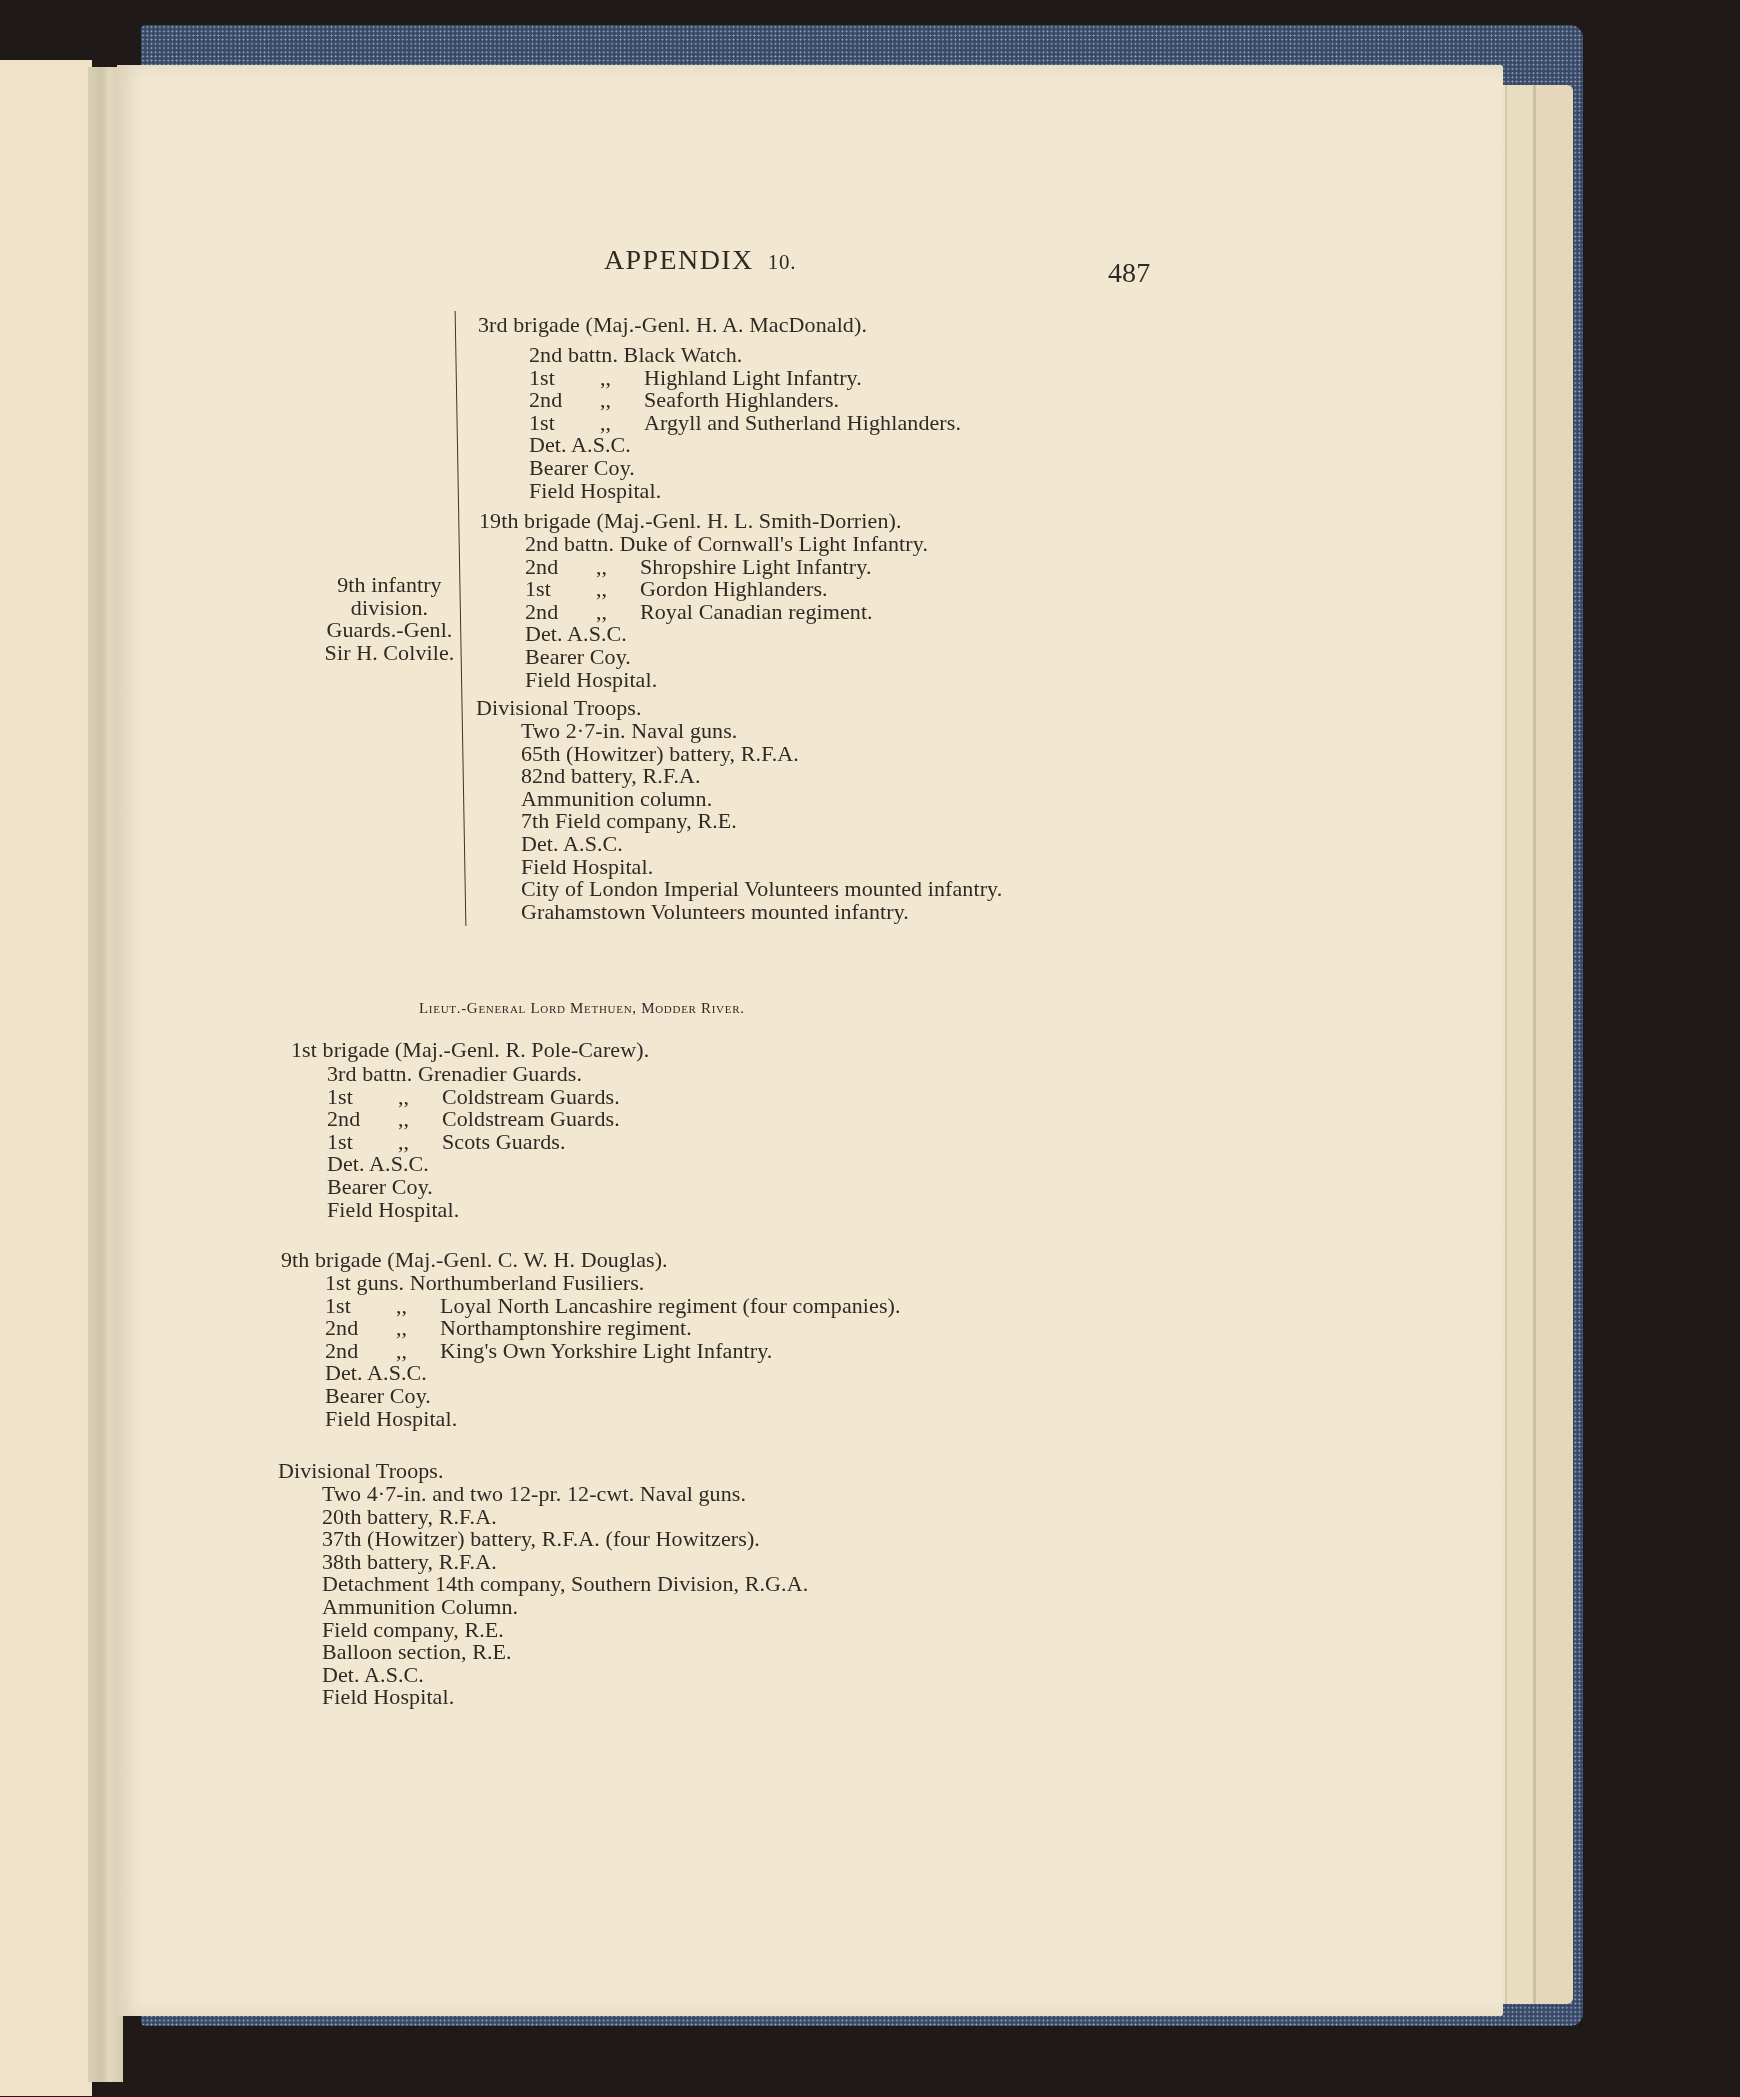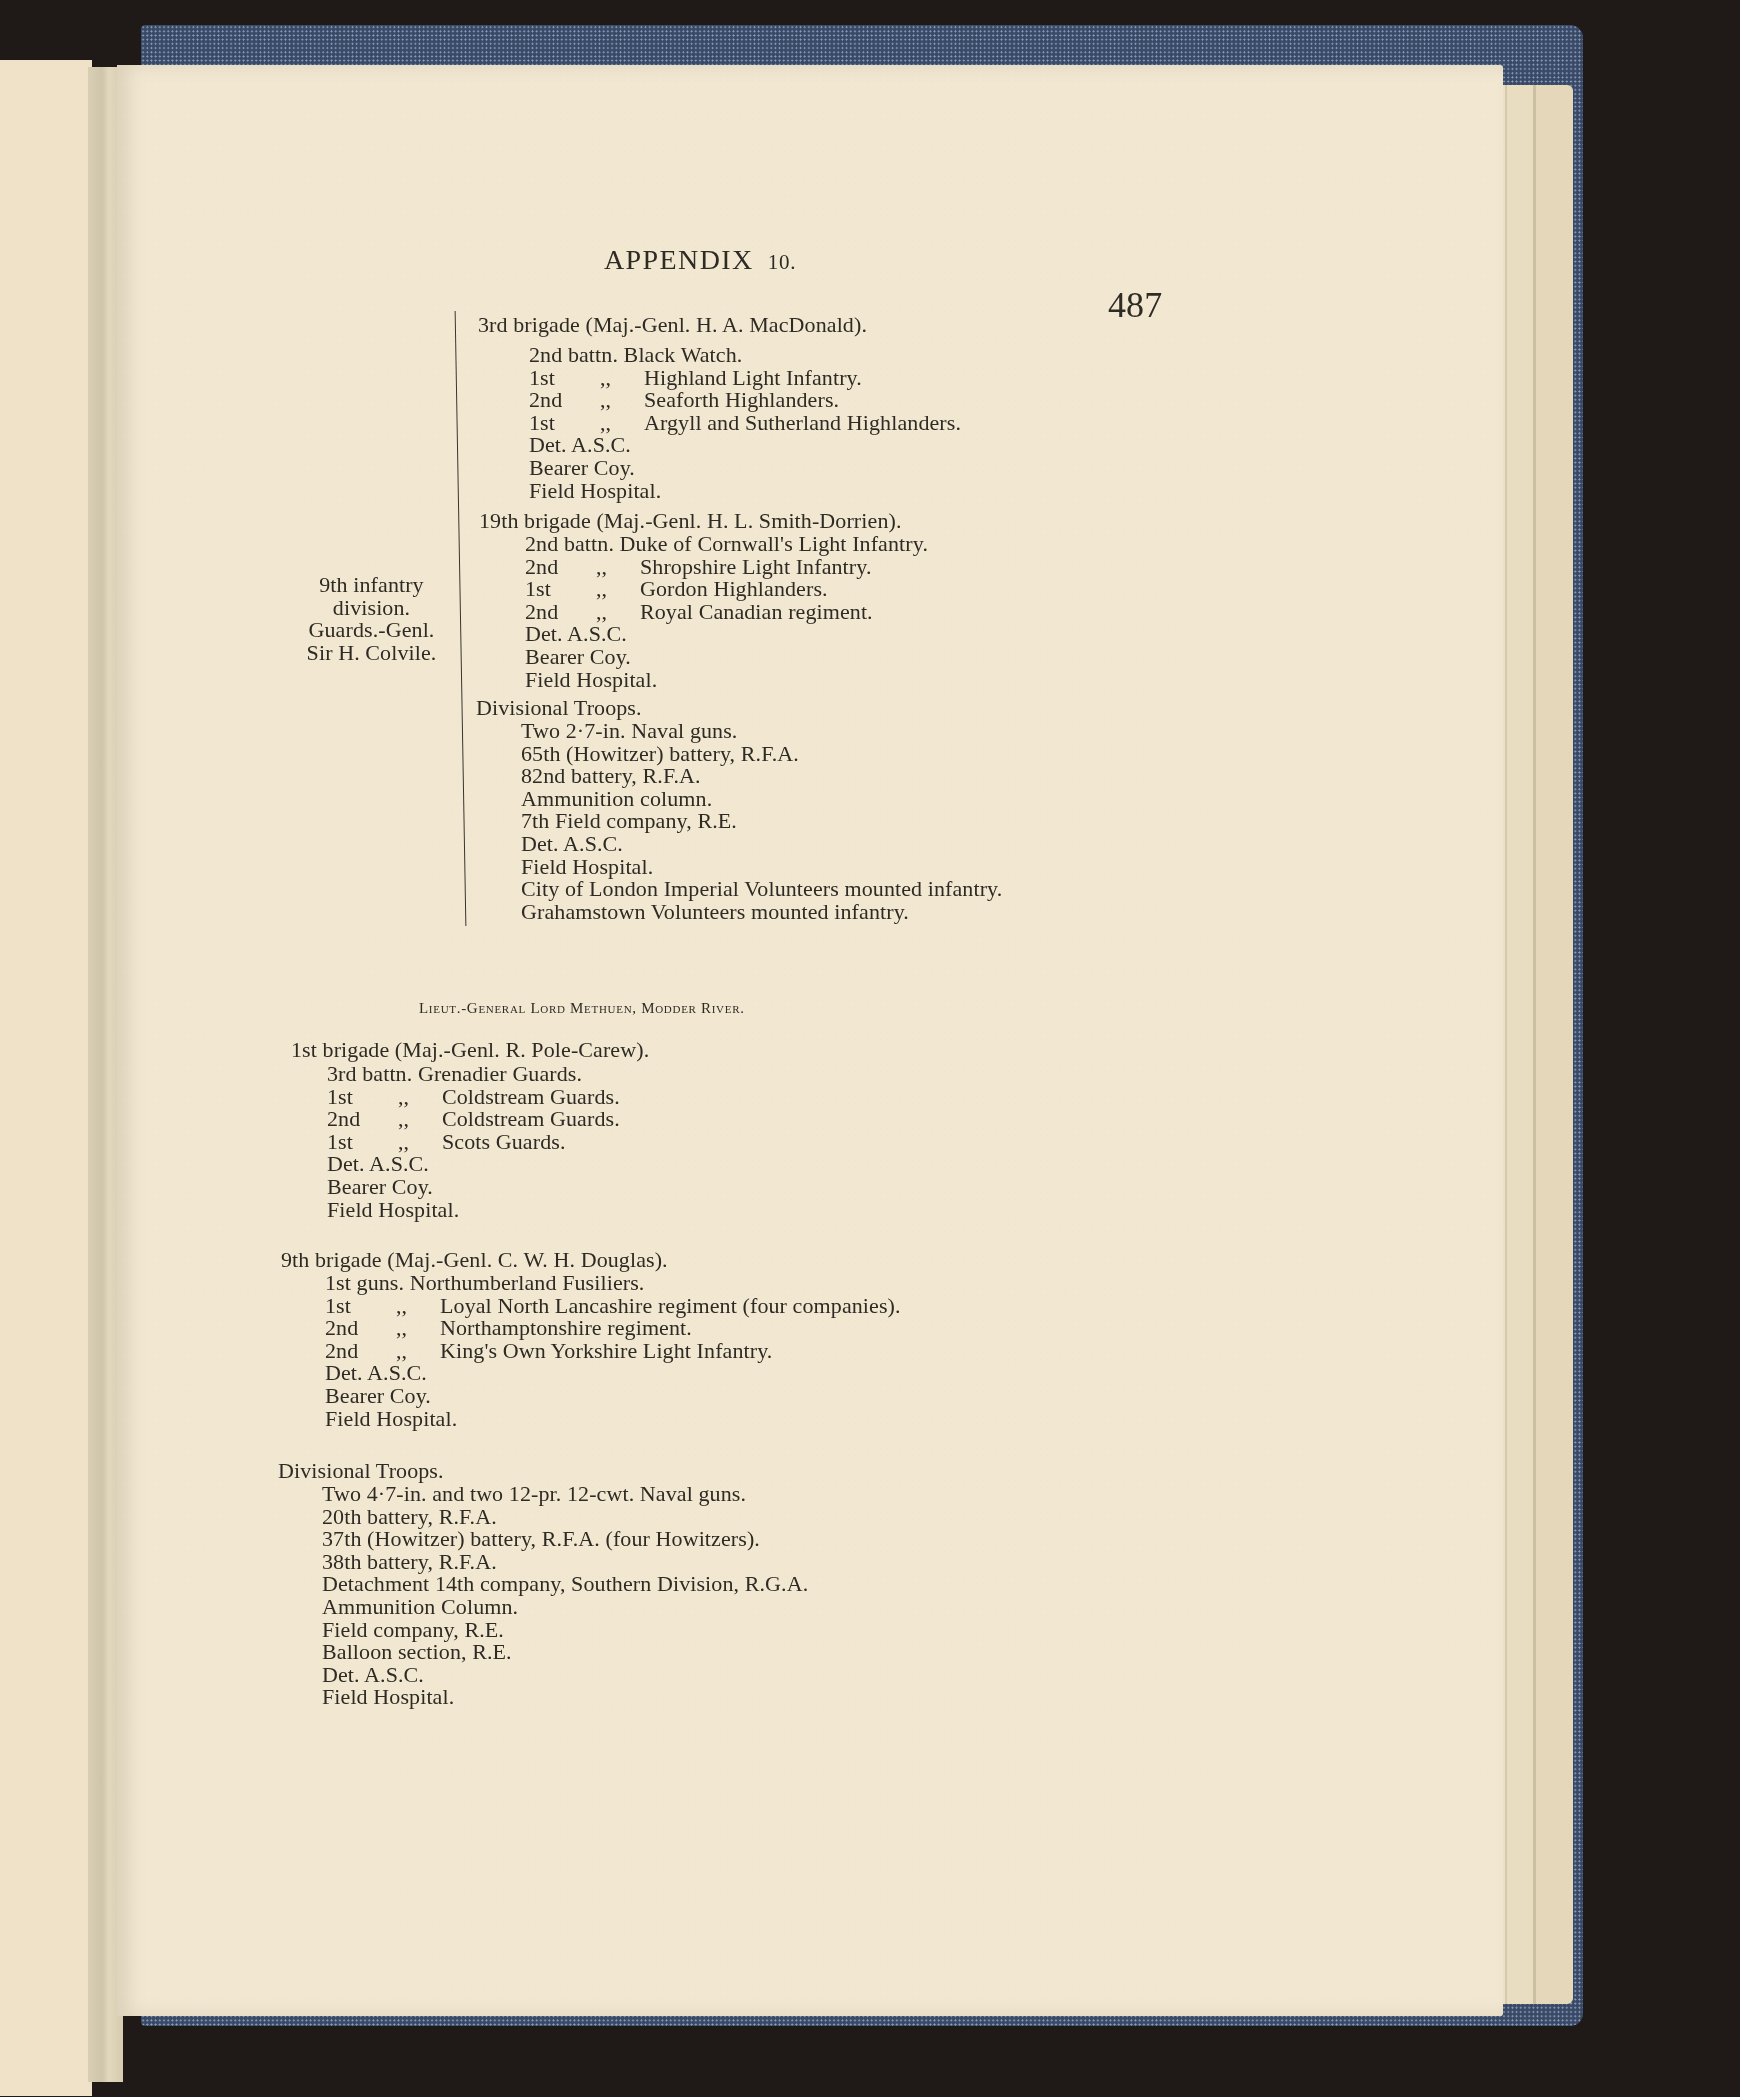--- a/index.html
+++ b/index.html
@@ -37,21 +37,21 @@
       position: absolute; left: 117px; top: 65px; width: 1386px; height: 1951px;
       background: #f2e8d2;
       background-image: radial-gradient(rgba(150,130,100,0.06) 0.7px, transparent 0.7px);
       background-size: 6.4px 6.4px;
       border-radius: 0 2.8px 2.8px 0;
       box-shadow: inset 11.3px 0 17px rgba(120,110,90,0.18);
     }
     .abs { position: absolute; white-space: nowrap; font-size: 22px; line-height: 22.6px; letter-spacing: 0.1px; font-family: Liberation Serif, serif; }
     .header-title { font-size: 28px; letter-spacing: 1.4px; }
     .header-num { font-size: 21px; letter-spacing: 0.7px; }
-    .page-num { font-size: 36px; margin-top: 32px; }
+    .page-num { font-size: 28px; }
     .small-caps { font-variant: small-caps; font-size: 15px; letter-spacing: 0.7px; }
     .div-label { text-align: center; font-size: 22px; line-height: 22.6px; }
     .bracket {
       position: absolute; left: 460px; top: 311px; width: 15.6px; height: 615px;
       border-left: 1.4px solid #3a352d;
       transform: skewX(1deg);
     }
     .row { display: flex; }
     .ord { width: 71px; }
     .ditto { width: 44px; }
@@ -65,21 +65,21 @@
 <div class="gutter"></div>
 
 <div class="page"></div>
 
 <div class="abs header-title" style="left:604px;top:249px;">
   <span>APPENDIX</span>
   <span class="header-num" style="margin-left:5.7px;">10.</span>
 </div>
 <div class="abs page-num" style="left:1108px;top:262px;">487</div>
 
-<div class="abs div-label" style="left:283px;top:574px;width:177px;">
+<div class="abs div-label" style="left:301px;top:574px;width:177px;">
   <div>9th infantry</div>
   <div>division.</div>
   <div>Guards.-Genl.</div>
   <div>Sir H. Colvile.</div>
 </div>
 
 <div class="bracket"></div>
 
 <div class="abs" style="left:478px;top:314px;">3rd brigade (Maj.-Genl. H. A. MacDonald).</div>
 <div class="abs" style="left:529px;top:344px;">

